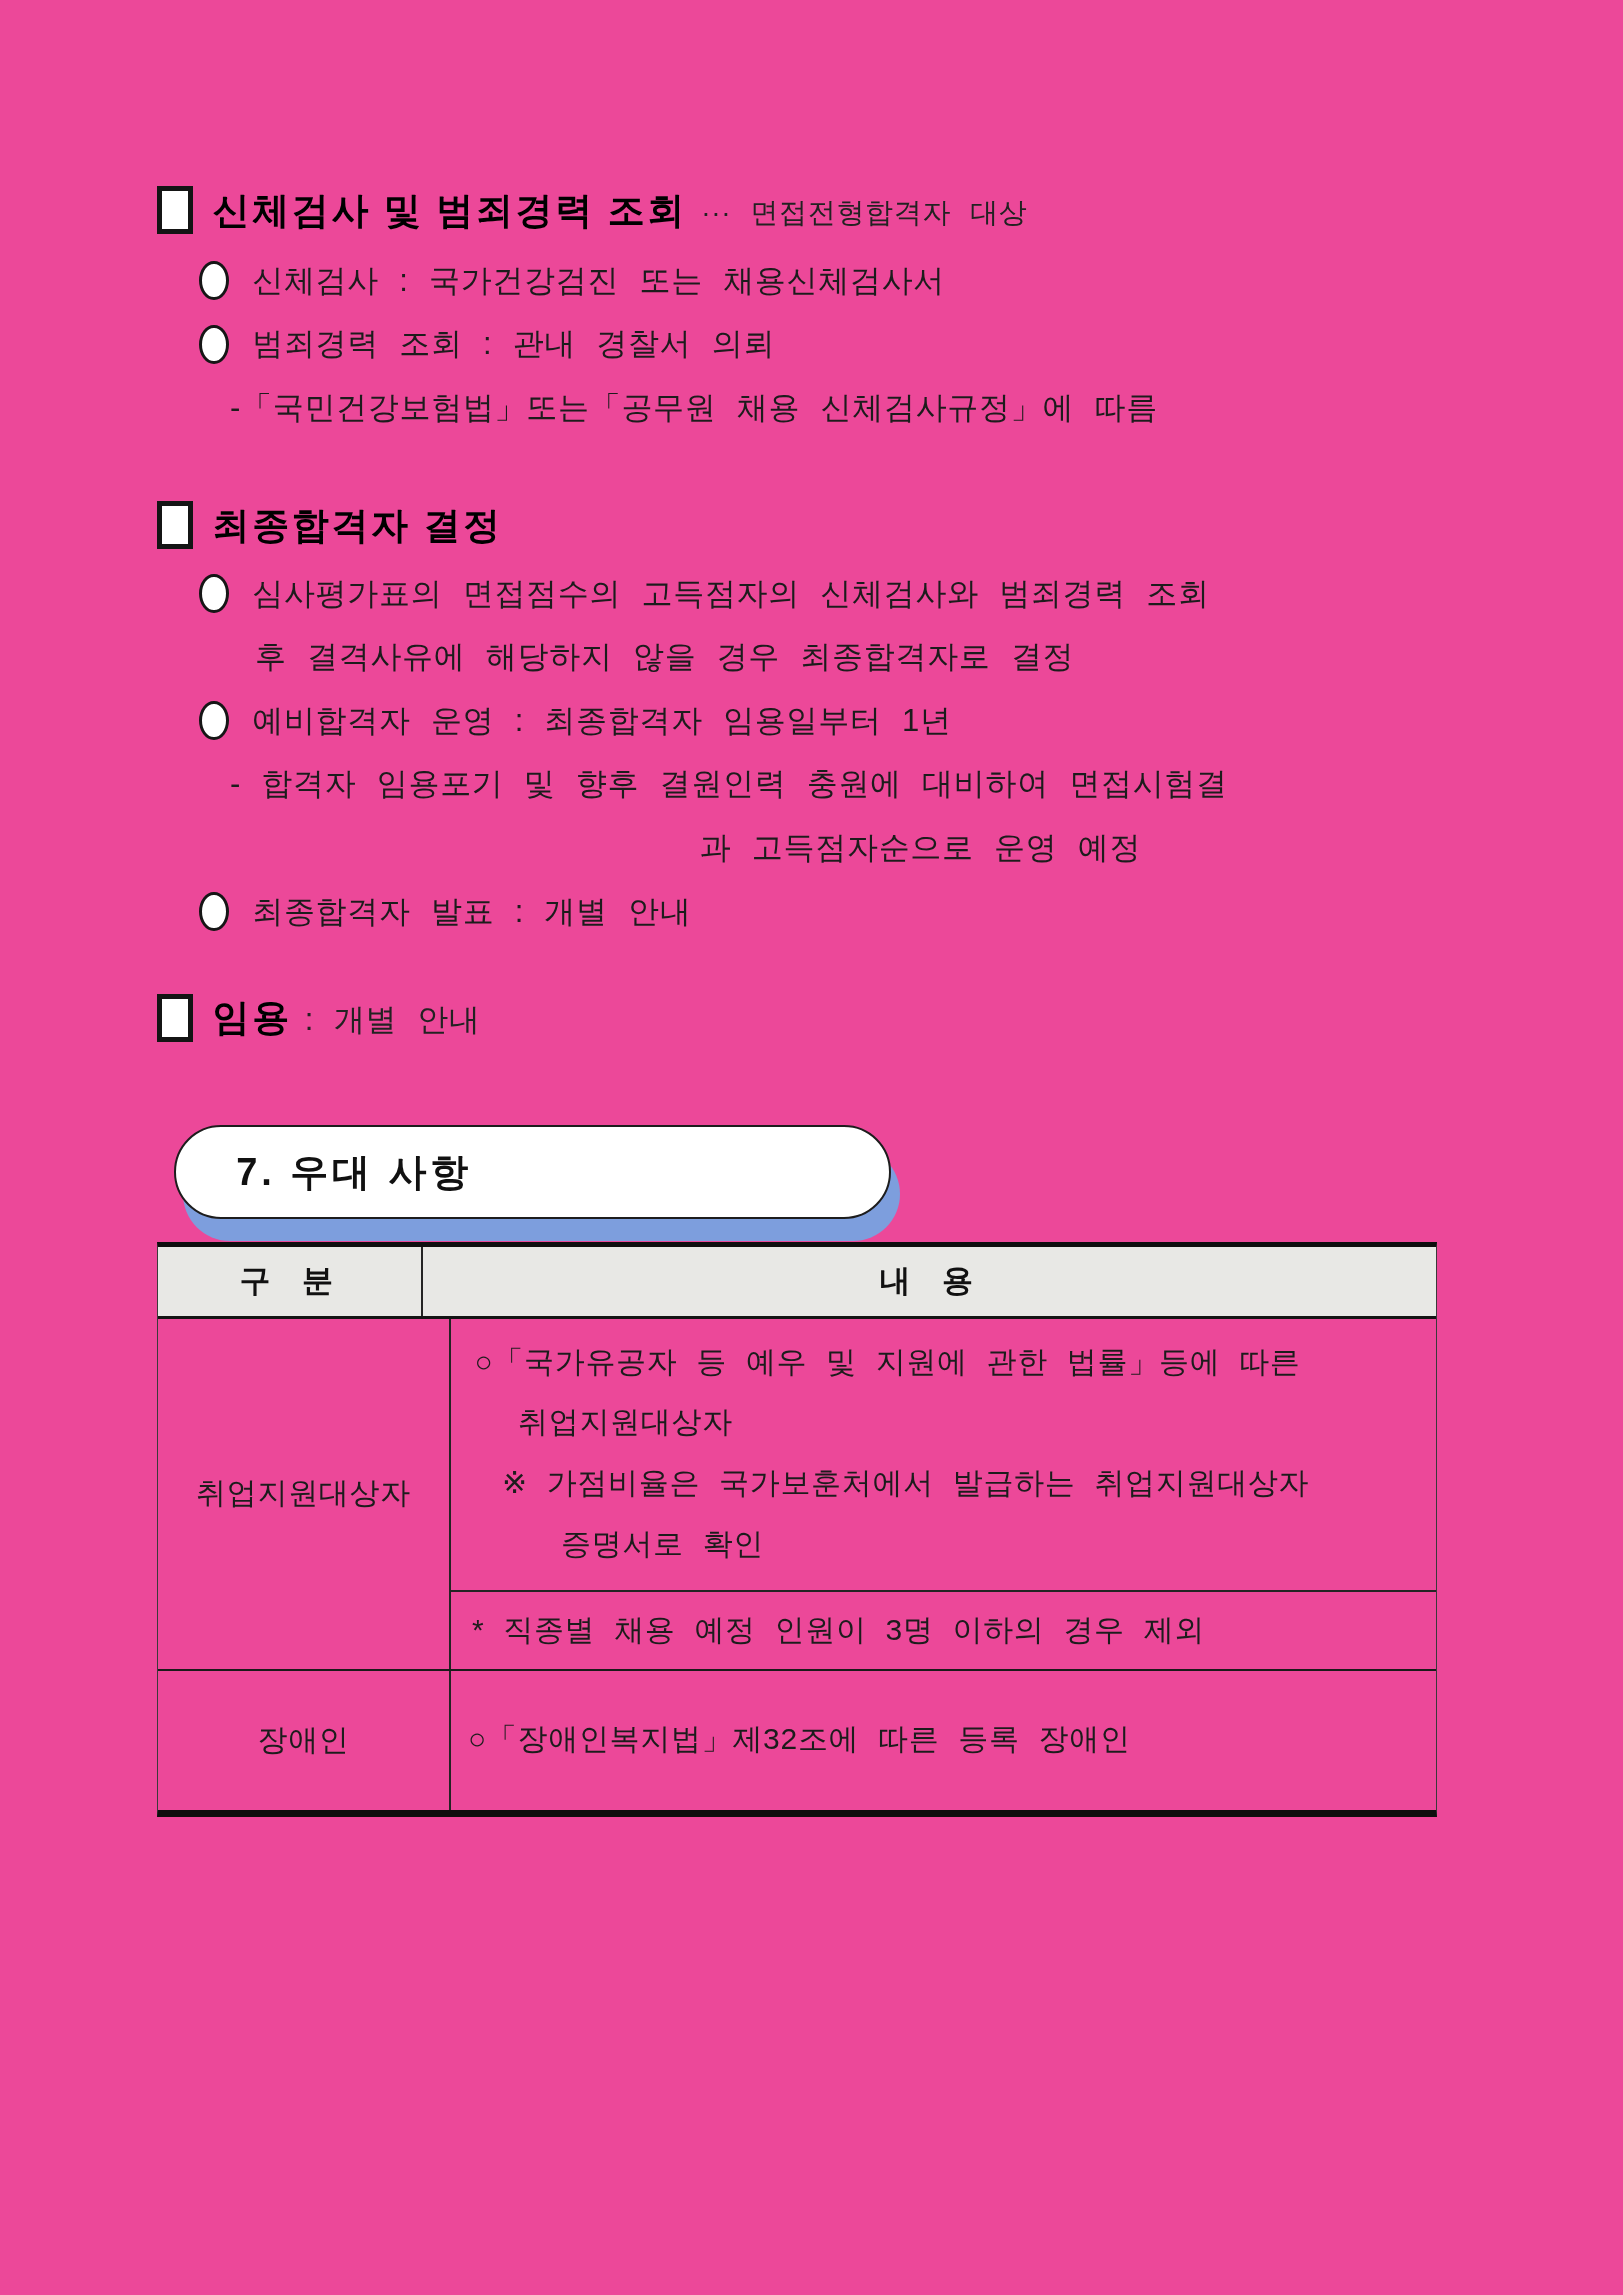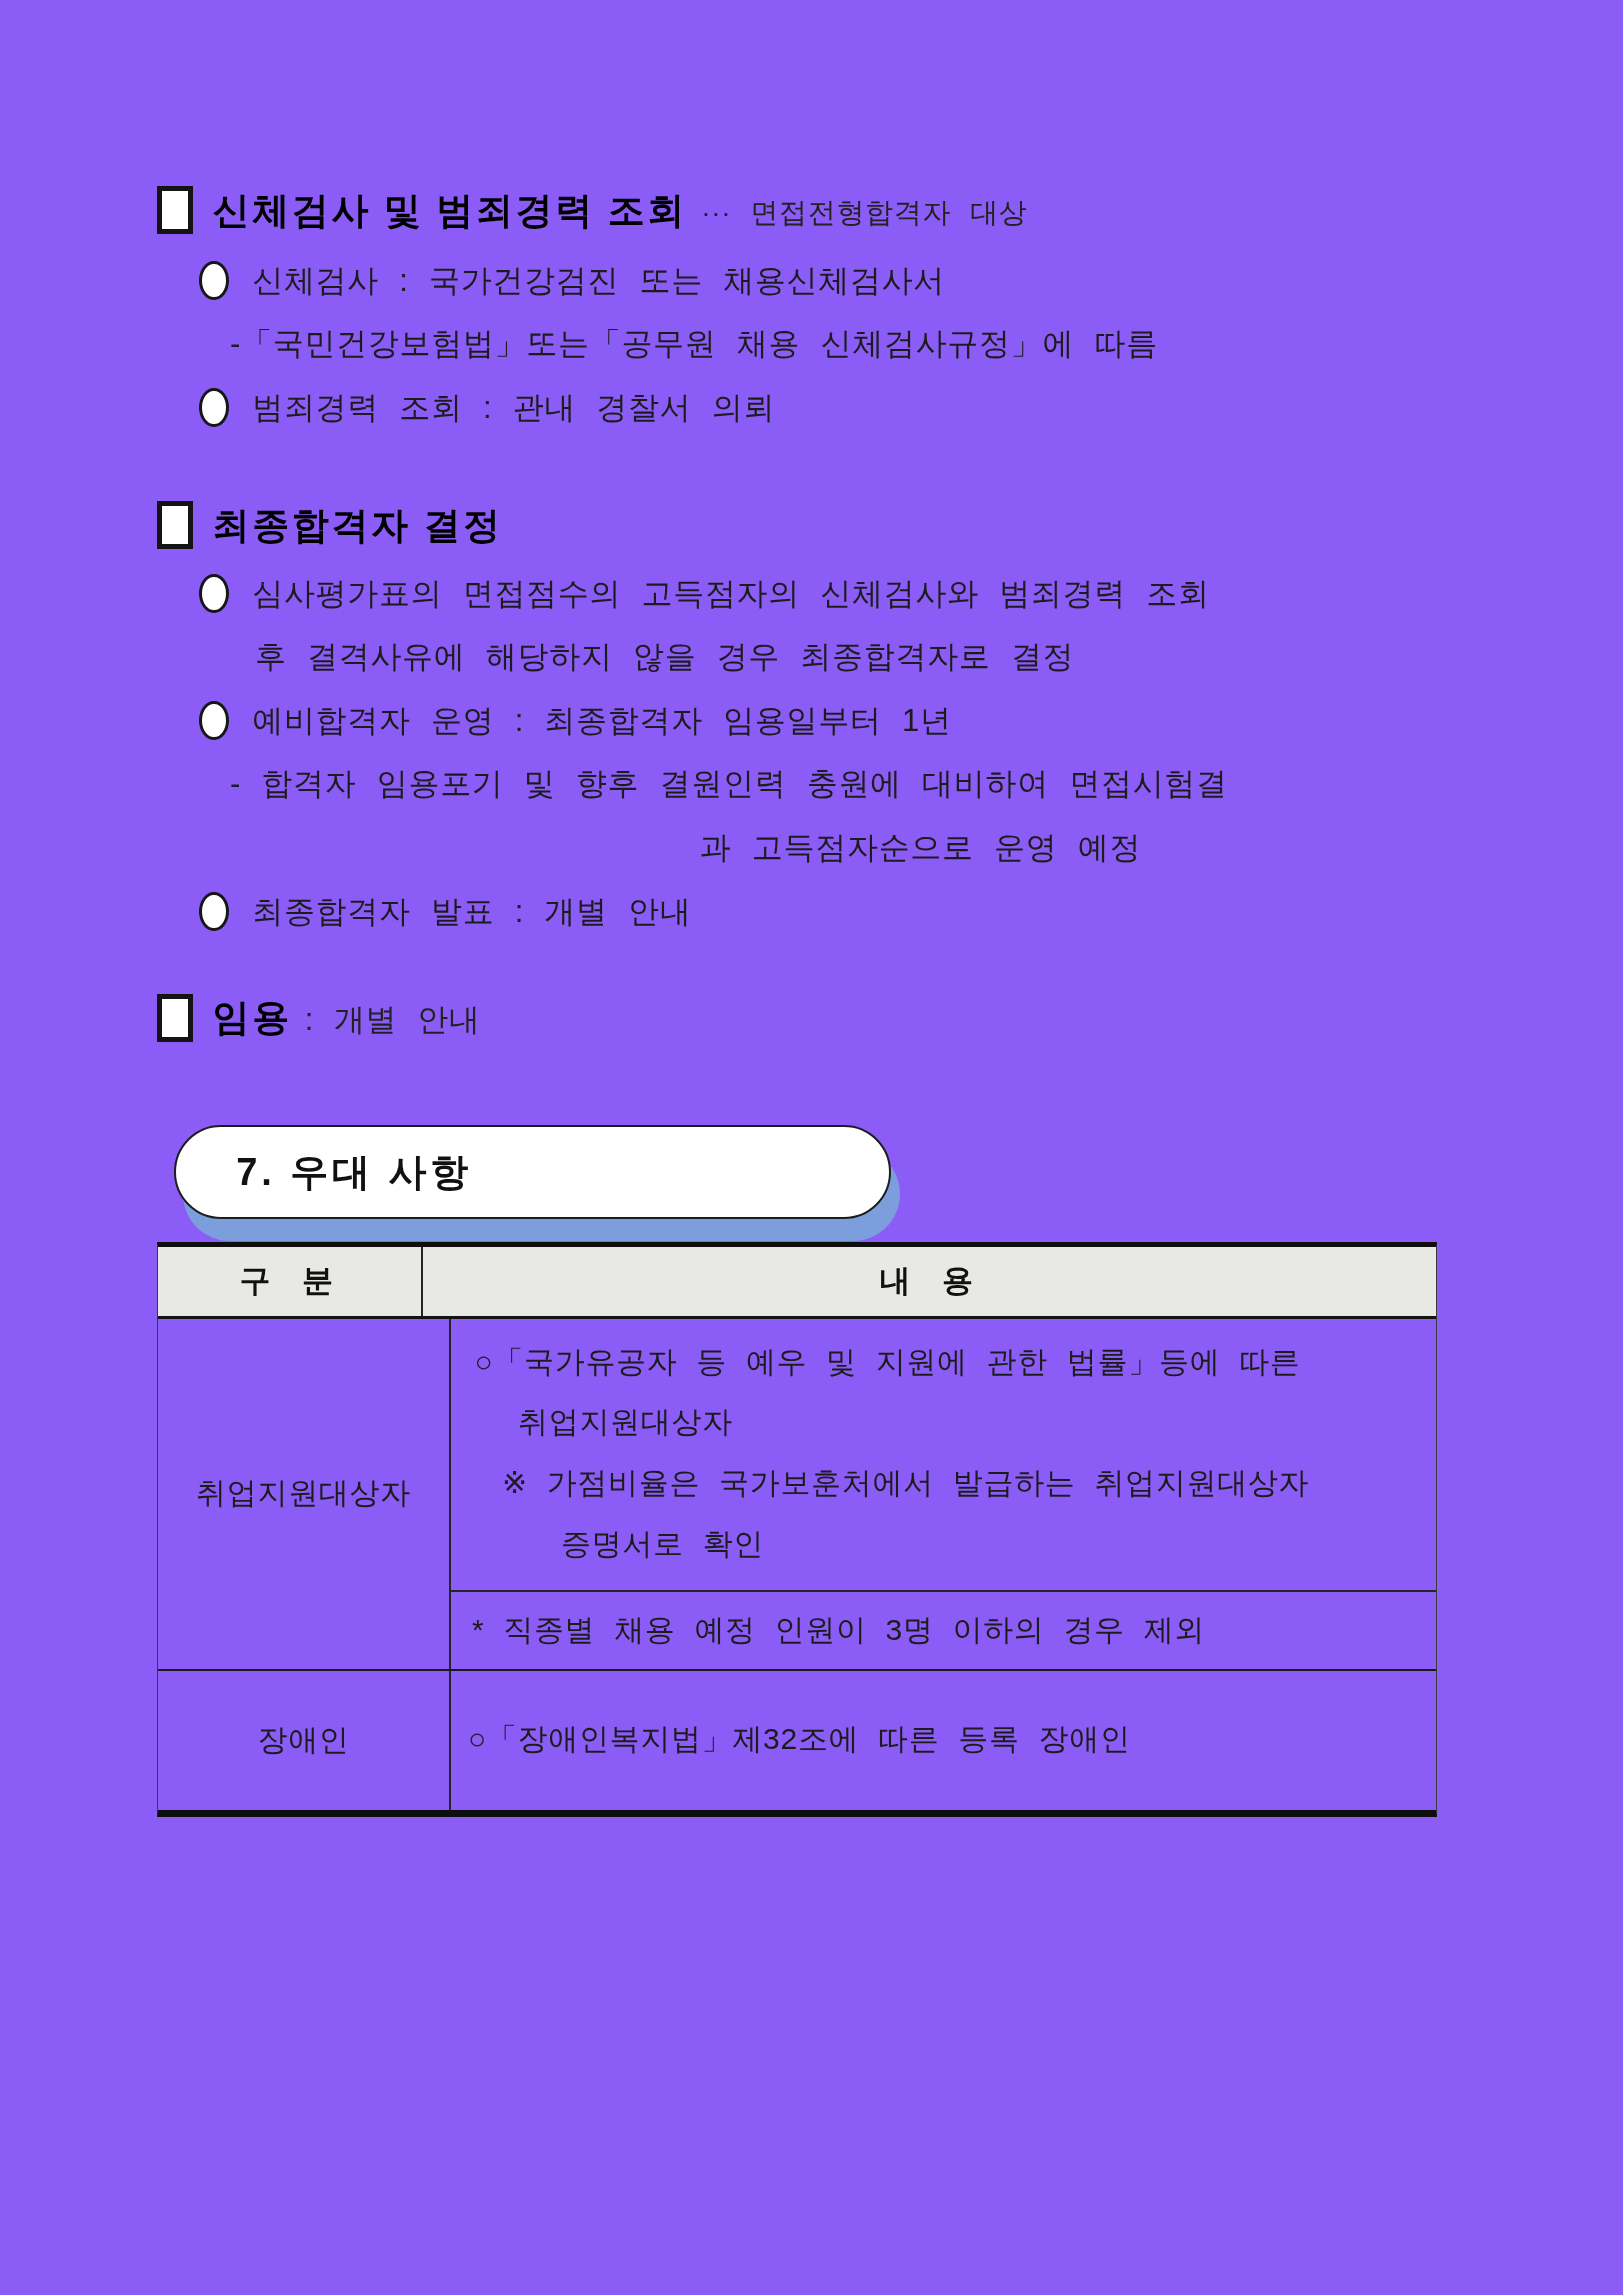--- a/index.html
+++ b/index.html
@@ -1,19 +1,19 @@
 <!DOCTYPE html>
 <html style="font-size:10.5px"><head>
 <meta charset="utf-8">
 <style>
   html,body{margin:0;padding:0;background:#9a9a9a;}
   .page{
     position:relative;
     width:1623px;height:2295px;
-    background:#8b5cf6;
+    background:#ec4899;
     overflow:hidden;
     font-family:"Liberation Sans","DejaVu Sans",sans-serif;
     color:#1e1e1e;
     margin:0 auto;
   }
   .content{padding:182px 79px 0 157px;}
 
   
   .h-line{
     display:flex;align-items:center;
@@ -136,26 +136,26 @@
     <div class="h-line">
       <span class="checkbox"></span>
       <span>신체검사 및 범죄경력 조회</span>
       <span class="h-note">··· 면접전형합격자 대상</span>
     </div>
 
     <div class="li">
       <span class="circle"></span>
       <span>신체검사 : 국가건강검진 또는 채용신체검사서</span>
     </div>
+    <div class="li">
+      <span class="circle"></span>
+      <span>범죄경력 조회 : 관내 경찰서 의뢰</span>
+    </div>
     <div class="li dash1">
       <span>-「국민건강보험법」또는「공무원 채용 신체검사규정」에 따름</span>
-    </div>
-    <div class="li">
-      <span class="circle"></span>
-      <span>범죄경력 조회 : 관내 경찰서 의뢰</span>
     </div>
 
     <div class="h-line sp-before-h2">
       <span class="checkbox"></span>
       <span>최종합격자 결정</span>
     </div>
 
     <div class="li">
       <span class="circle"></span>
       <span>심사평가표의 면접점수의 고득점자의 신체검사와 범죄경력 조회</span>

